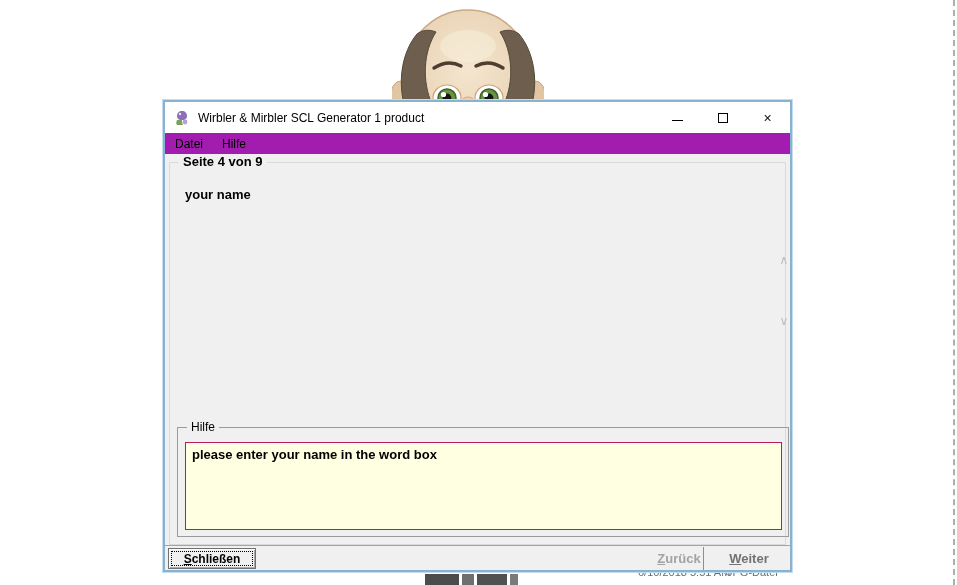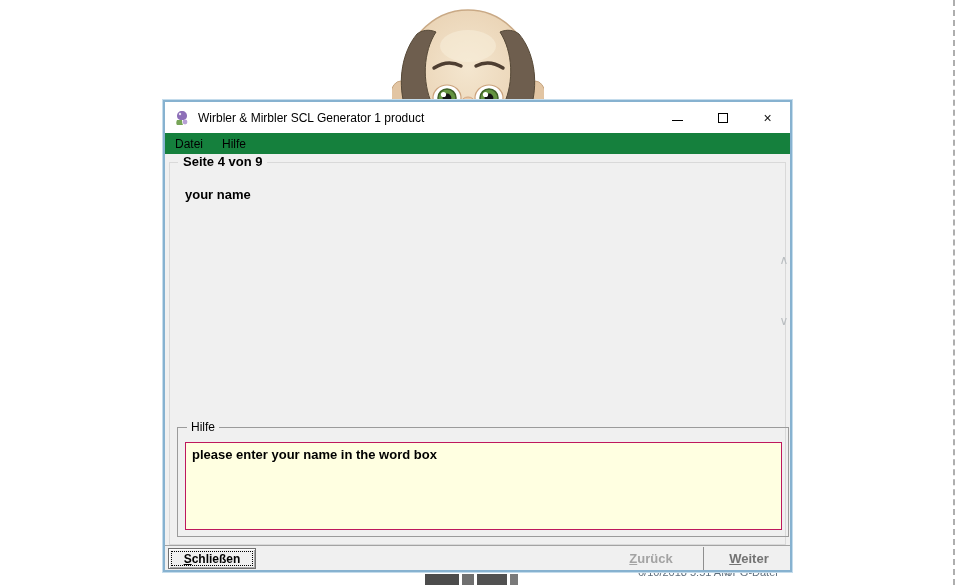--- a/index.html
+++ b/index.html
@@ -41,21 +41,21 @@
     padding-left:9px; }
   .app-icon { width:17px; height:16px; flex:0 0 auto; }
   .title-text { font-size:12px; margin-left:7px; white-space:nowrap; }
   .win-controls { margin-left:auto; display:flex; height:100%; }
   .win-btn { width:45px; height:100%; display:flex; align-items:center; justify-content:center;
     font-size:13px; color:#111; cursor:default; }
   .win-btn.min span { display:block; width:11px; border-top:1px solid #000; margin-top:6px; }
   .win-btn.max span { display:block; width:10px; height:10px; border:1px solid #000; }
   .win-btn.close span { font-size:14px; line-height:1; }
 
-  .menubar { height:21px; background:#15803d; display:flex; align-items:center;
+  .menubar { height:21px; background:#a21caf; display:flex; align-items:center;
     padding-left:10px; font-size:12px; }
   .menu-item { margin-right:19px; }
 
   .client { position:relative; height:416px; background:#f0f0f0; }
 
   
   .page-group { position:absolute; left:4px; right:4px; top:8px; bottom:25px;
     border:1px solid #d9d9d9; }
   .page-group > .legend { position:absolute; top:-9px; left:8px; background:#f0f0f0;
     padding:0 5px; font-size:13px; font-weight:bold; }
@@ -81,21 +81,21 @@
 
   
   .footer { position:absolute; left:0; right:0; bottom:0; height:25px;
     border-top:1px solid #a3a3a3; background:#f0f0f0; }
   .btn-close { position:absolute; left:3px; top:2px; width:88px; height:21px;
     background:#f0f0f0; border:1px solid #707070;
     box-shadow:inset 1px 1px 0 #ffffff, inset -1px -1px 0 #a8a8a8;
     font-size:12px; font-weight:bold; text-align:center; }
   .btn-close .inner { position:absolute; left:2px; right:2px; top:2px; bottom:2px;
     border:1px dotted #000; display:flex; align-items:center; justify-content:center; }
-  .btn-back { position:absolute; left:436px; top:2px; width:100px; height:21px;
+  .btn-back { position:absolute; left:464px; top:2px; width:100px; height:21px;
     font-size:13px; font-weight:bold; color:#a3a3a3; text-align:center; line-height:21px;
     background:transparent; border:none; }
   .footer-divider { position:absolute; left:538px; top:1px; height:23px;
     border-left:1px solid #8f8f8f; }
   .btn-next { position:absolute; left:540px; top:2px; width:88px; height:21px;
     font-size:13px; font-weight:bold; color:#737373; text-align:center; line-height:21px;
     background:transparent; border:none; }
   .ak { text-decoration:underline; }
 </style>
 </head>

